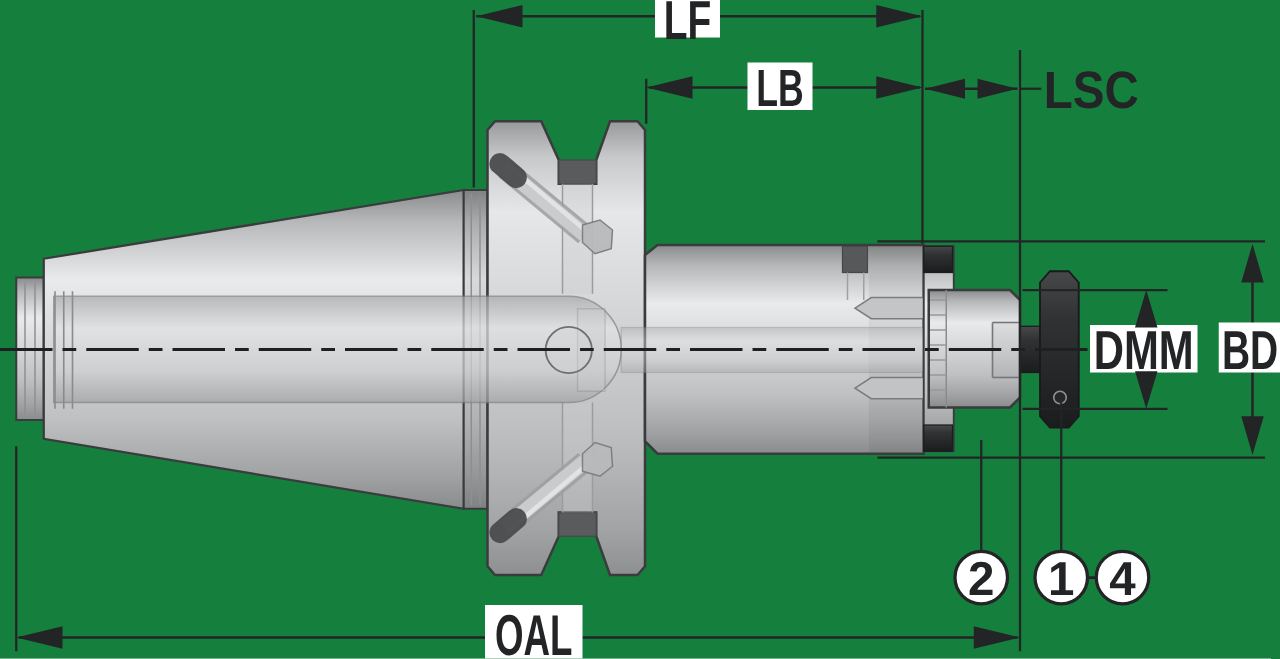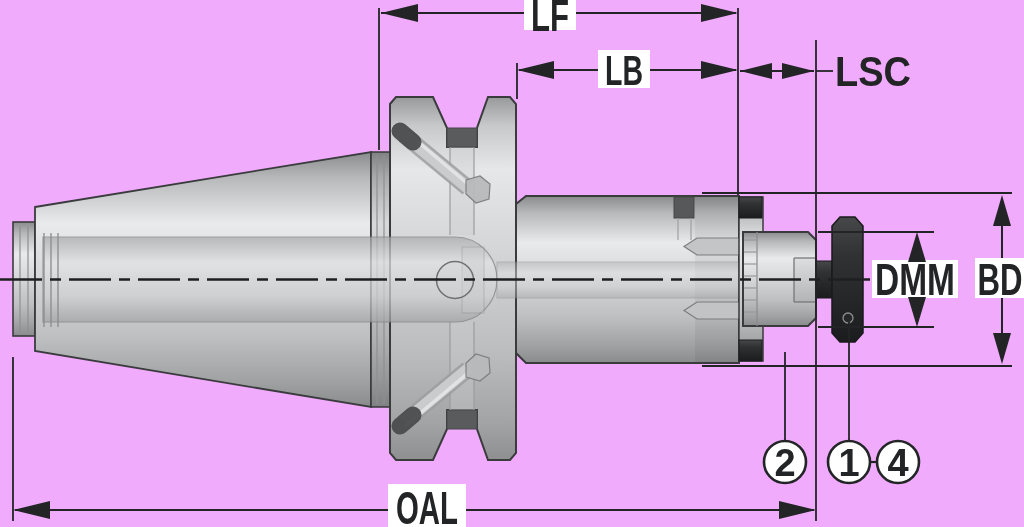--- a/index.html
+++ b/index.html
@@ -1,16 +1,16 @@
 <!DOCTYPE html>
 <html><head>
 <meta charset="utf-8">
 <style>
   html,body{margin:0;padding:0;background:#ffffff;}
-  .canvas{position:relative;width:1024px;height:527px;background:#f0abfc;overflow:hidden;
+  .canvas{position:relative;width:1024px;height:527px;background:#15803d;overflow:hidden;
           font-family:"Liberation Sans","DejaVu Sans",sans-serif;}
   svg text{font-family:"Liberation Sans","DejaVu Sans",sans-serif;font-weight:bold;}
 </style>
 </head>
 <body>
 
 <div class="canvas">
 <svg width="1024" height="527" viewBox="0 0 1024 527">
   <defs>
     <linearGradient id="gMain" x1="0" y1="0" x2="0" y2="1">

